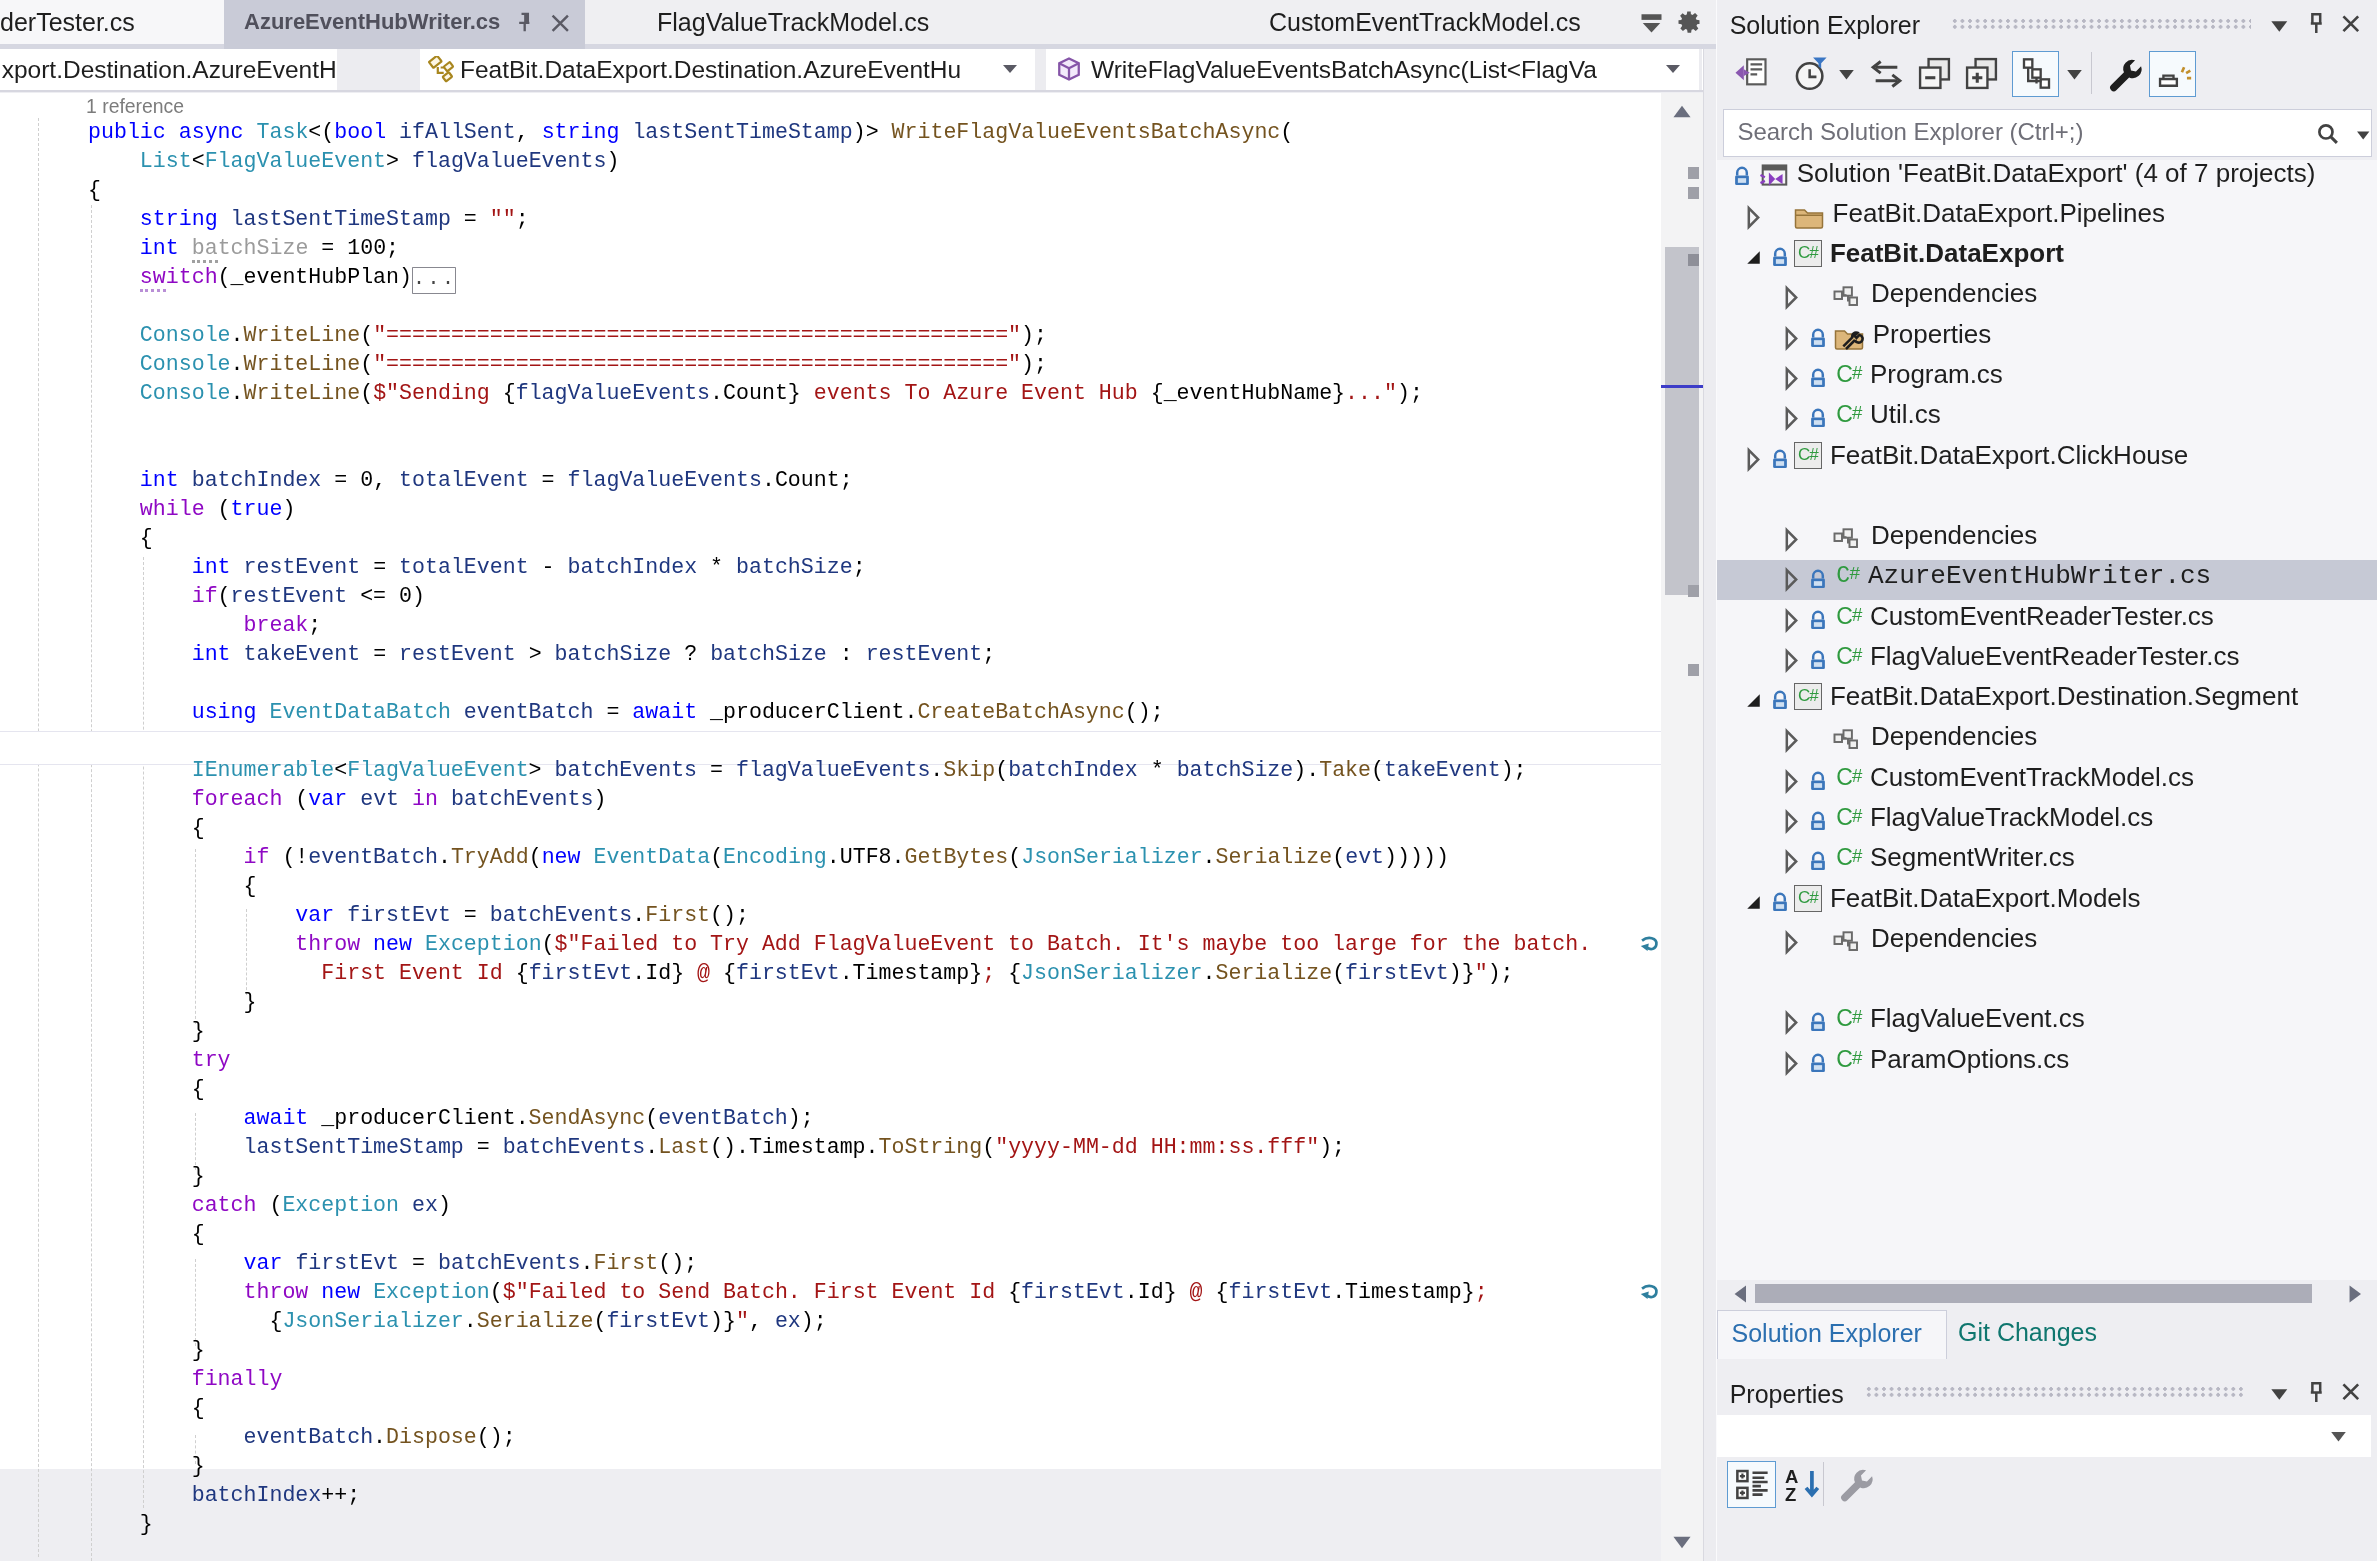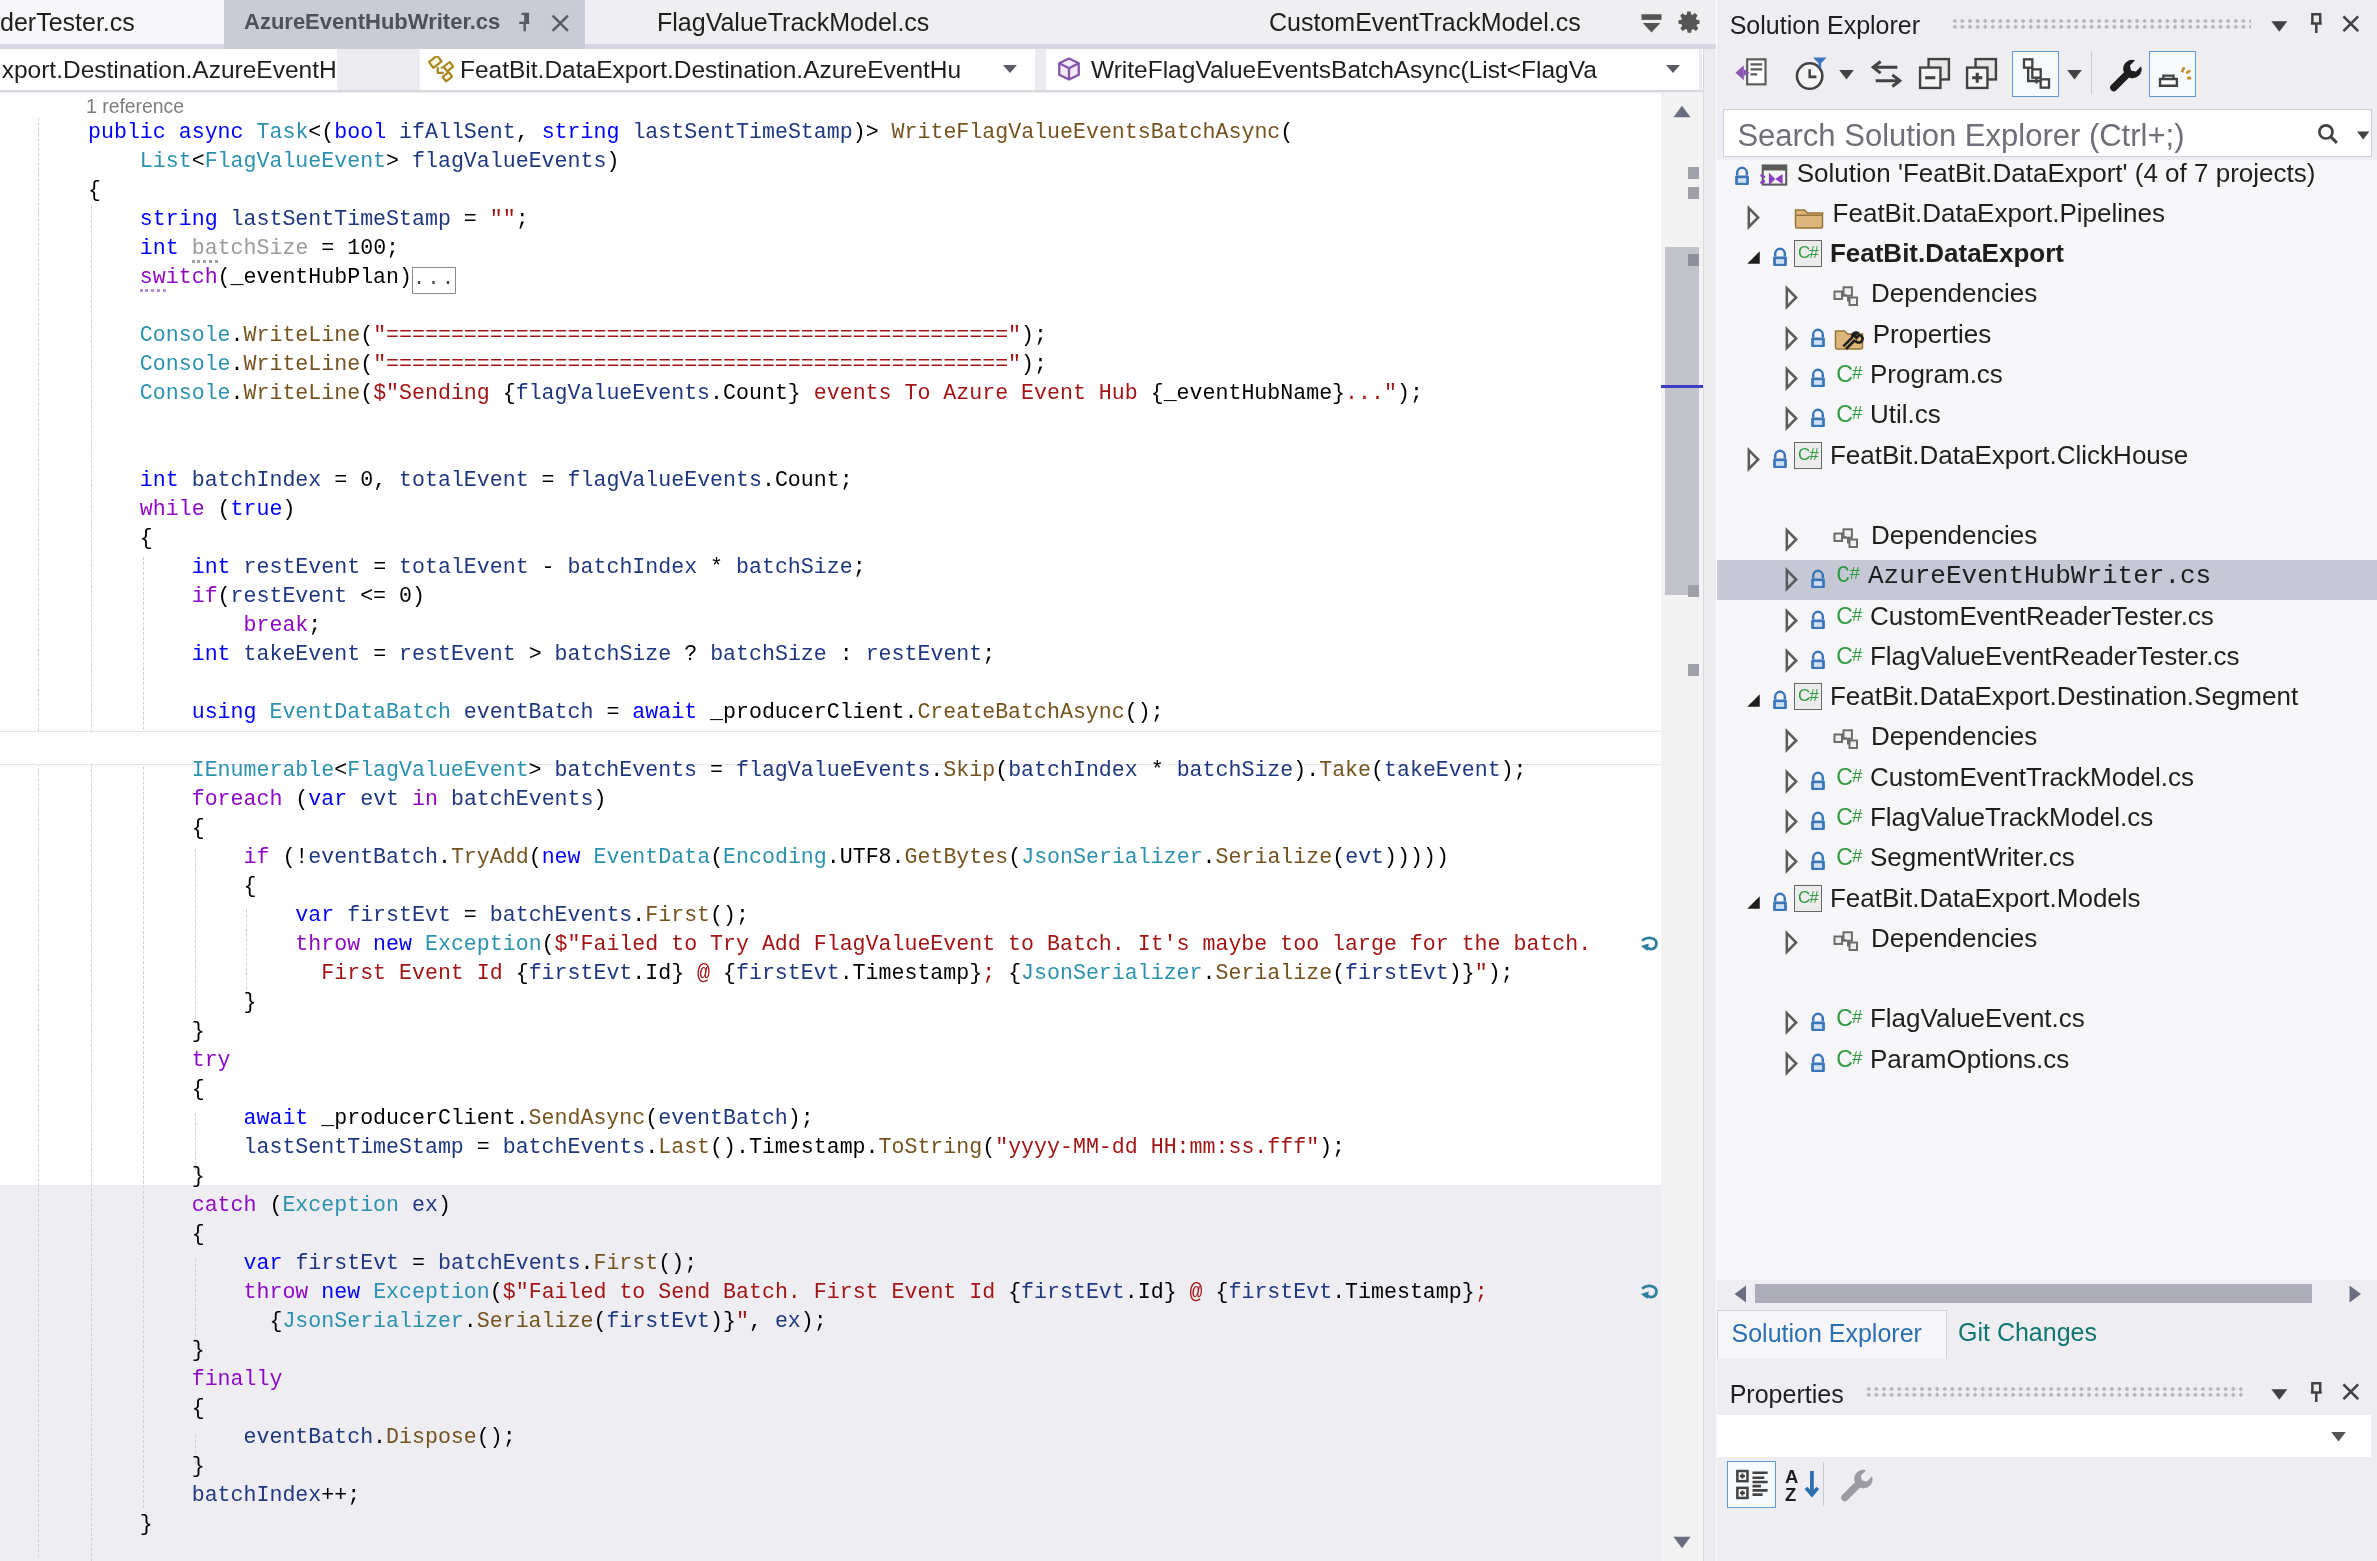--- a/index.html
+++ b/index.html
@@ -15,21 +15,21 @@
 #atab .lbl { position:absolute; left:20px; top:9.3px; font-size:22px; font-weight:700; color:#50505c; }
 
 
 #crumbbar { position:absolute; left:0; top:49px; width:1716px; height:41px; background:#ececf0; }
 #crumbband { position:absolute; left:0; top:89px; width:1716px; height:3.4px; background:#d7d7e0; }
 .crumb { position:absolute; top:0; height:41px; background:#fff; font-size:24.5px; color:#1e1e1e; white-space:nowrap; overflow:hidden; }
 .crumb .tx { position:absolute; top:6.8px; }
 .dn { display:inline-block; width:0; height:0; border-left:7.6px solid transparent; border-right:7.6px solid transparent; border-top:8.4px solid #5a5a64; }
 
 
-#editor { position:absolute; left:0; top:93px; width:1661px; height:1092px; background:#ffffff; }
+#editor { position:absolute; left:0; top:93px; width:1661px; height:1376px; background:#ffffff; }
 #code { position:absolute; left:88px; top:25px; font-family:"Liberation Mono", monospace;
   font-size:21.6px; line-height:29px; color:#000; white-space:pre; }
 .ln { height:29px; }
 i { font-style:normal; }
 .k { color:#0000ff; } .c { color:#8f08c4; } .t { color:#2b91af; }
 .m { color:#74531f; } .v { color:#1f377f; } .s { color:#a31515; }
 .g { color:#9b9b9b; }
 u { text-decoration:none; border-bottom:3.4px dotted #a0a0a0; }
 u.pu { border-bottom-color:#b98fd6; }
 .fold { display:inline-block; border:1.7px solid #888890; color:#444; border-radius:0.8px;
@@ -67,21 +67,21 @@
 
 .ptitle { position:absolute; font-size:25px; color:#1e1e1e; }
 .grip { position:absolute; height:11px;
   background-image:radial-gradient(circle, #b7b7c3 1.7px, transparent 2px);
   background-size:7.6px 5.9px; }
 .hicon { position:absolute; color:#424242; }
 
 
 #searchbox { position:absolute; left:5.9px; top:109px; width:649px; height:48px; background:#fff;
   border:0.8px solid #cccedb; }
-#searchbox .ph { position:absolute; left:13.5px; top:8.4px; font-size:31px; color:#6f6f78; }
+#searchbox .ph { position:absolute; left:13.5px; top:8.4px; font-size:24px; color:#6f6f78; }
 
 
 #btabs { position:absolute; left:0; top:1307px; width:661px; height:52px; }
 #btab1 { position:absolute; left:0px; top:3.4px; width:230px; height:49px; background:#f6f6f9;
   border:0.8px solid #cccedb; border-bottom:none; }
 #btab1 span { position:absolute; left:13.5px; top:7.6px; font-size:25px; color:#2b6fb0; }
 #btab2 { position:absolute; left:241px; top:11px; font-size:25px; color:#0f766e;text-align:right; }
 
 
 #props { position:absolute; left:0; top:1361px; width:661px; height:200px; background:#eeeef2; }

